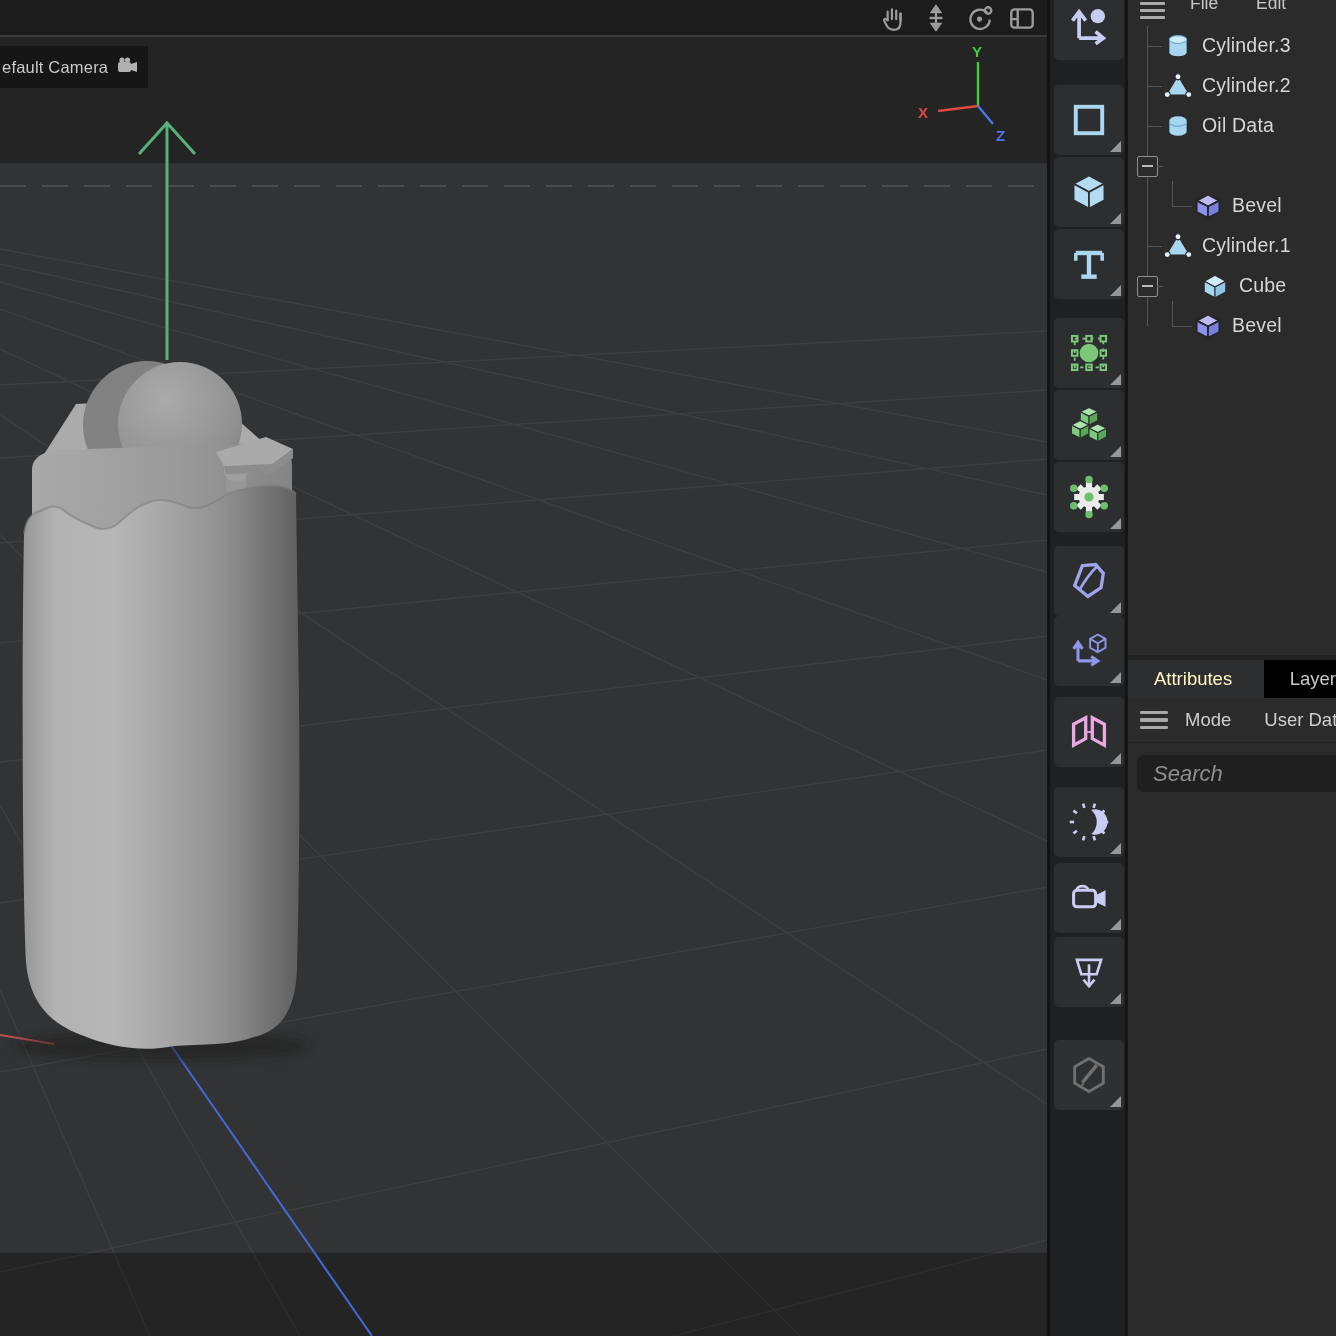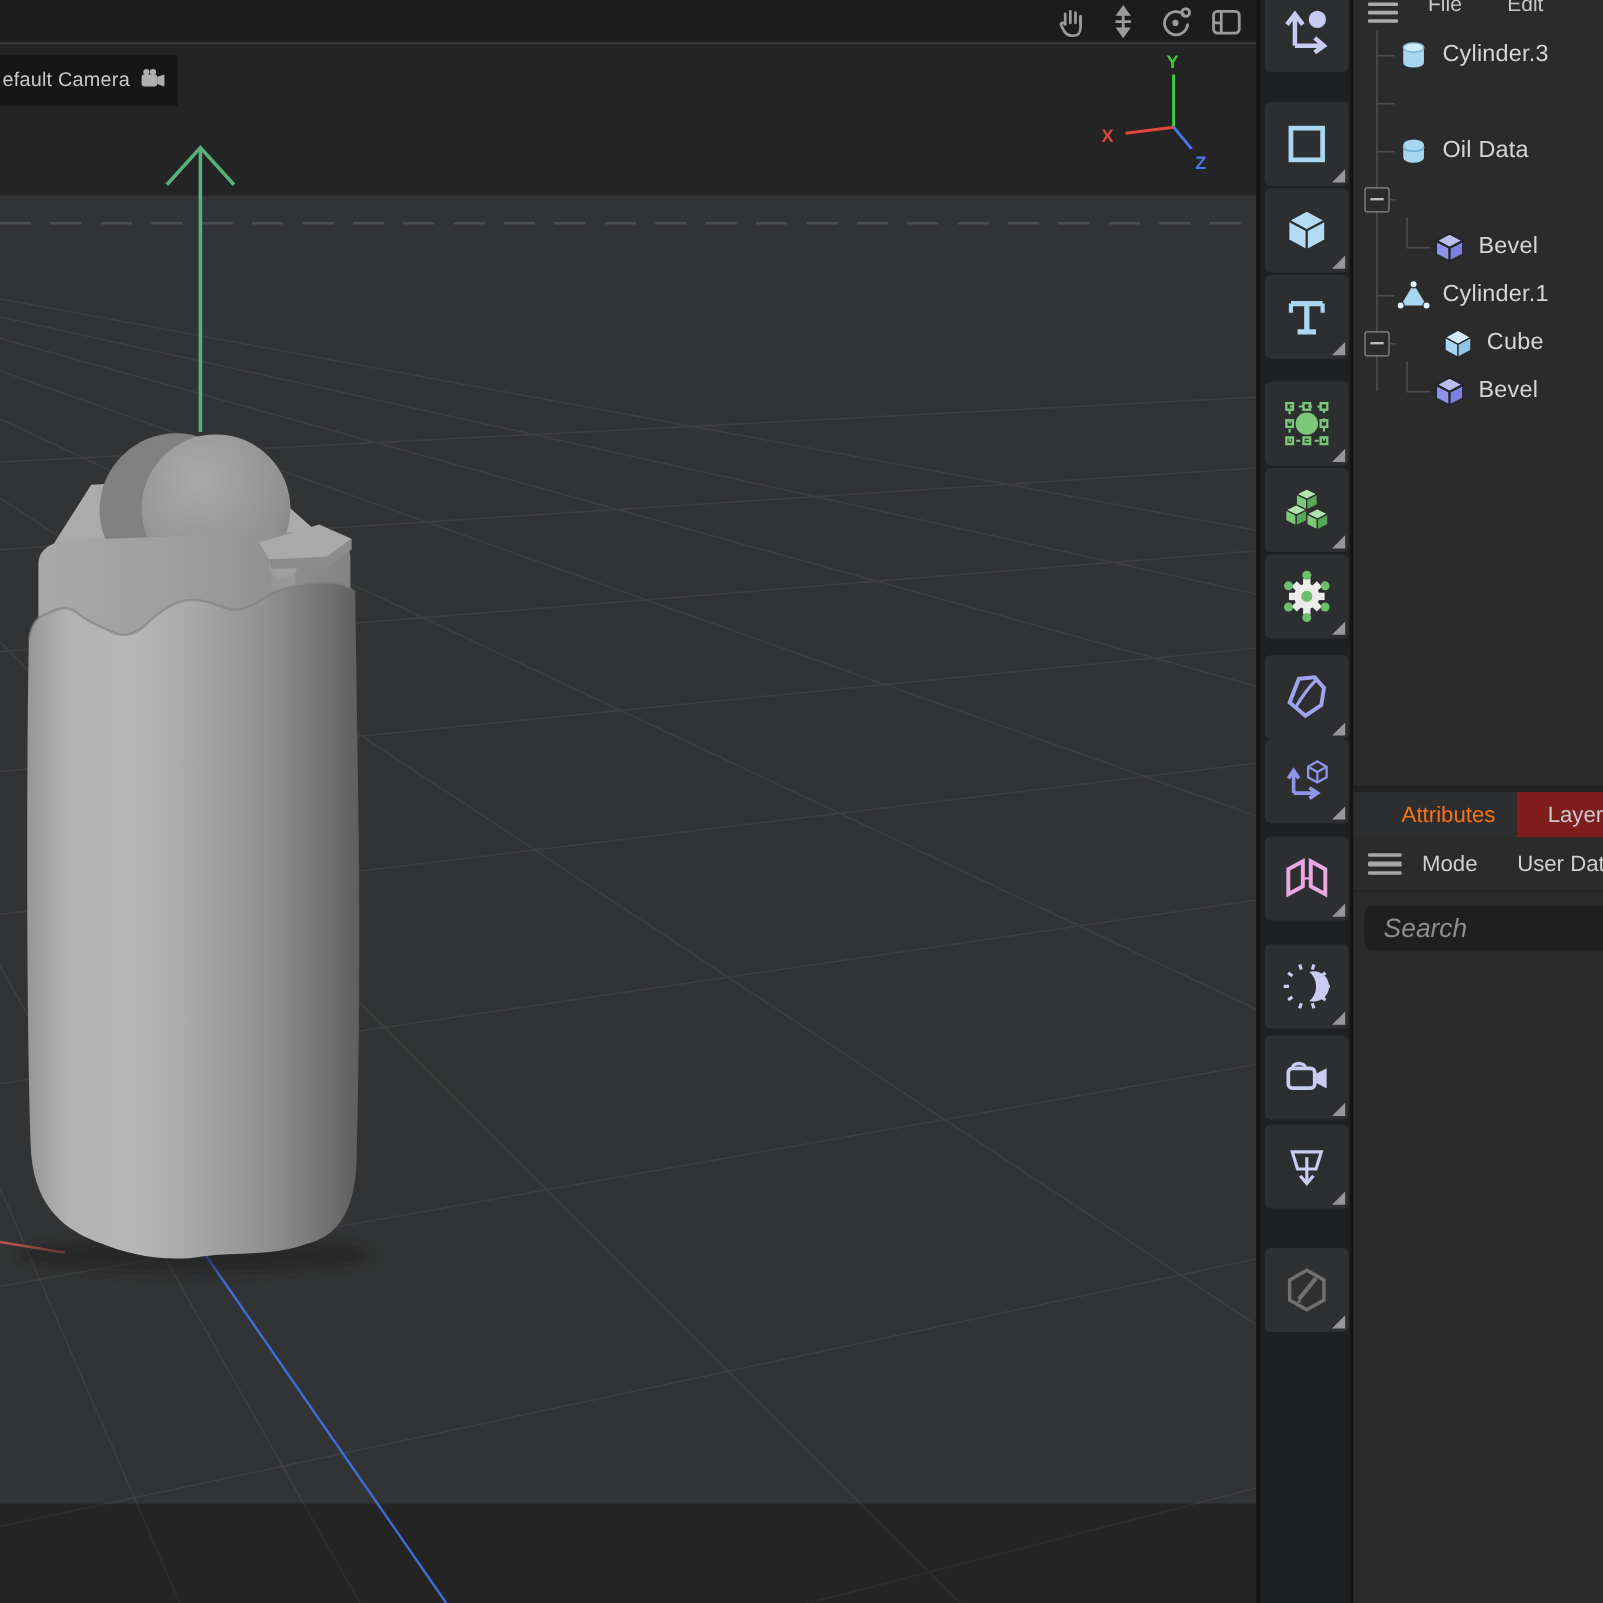--- a/index.html
+++ b/index.html
@@ -42,22 +42,22 @@
   .expander{position:absolute;width:21px;height:21px;border:1.5px solid #8f8f8f;background:#2b2b2b;
             border-radius:2px;cursor:pointer;}
   .expander::after{content:"";position:absolute;left:4px;right:4px;top:8.5px;height:1.5px;background:#bdbdbd;}
   .edit-toggle{position:absolute;left:192px;width:21px;height:21px;border-radius:4px;background:#49494c;
                top:9px;cursor:pointer;display:flex;align-items:center;justify-content:center;}
 
   .attr{position:absolute;left:0;top:655px;width:208px;height:681px;background:#2a2a2b;overflow:hidden;}
   .attr-topstrip{position:absolute;left:0;top:0;width:208px;height:5px;background:#222223;}
   .attr-tabbar{position:absolute;left:0;top:5px;width:208px;height:38px;background:#1e1f20;display:flex;}
   .attr-tab{height:38px;display:flex;align-items:center;font-size:18.5px;cursor:pointer;white-space:nowrap;}
-  .attr-tab.active{background:#2d2e2f;color:#f97316;width:152px;padding-left:40px;}
-  .attr-tab.inactive{background:#7f1d1d;color:#c9c9c9;padding-left:26px;flex:1;}
+  .attr-tab.active{background:#2d2e2f;color:#fef9c3;width:152px;padding-left:26px;}
+  .attr-tab.inactive{background:#000000;color:#c9c9c9;padding-left:26px;flex:1;}
   .attr-menurow{position:absolute;left:0;top:43px;width:208px;height:45px;background:#2b2b2c;
                 border-bottom:1px solid #222;display:flex;align-items:center;}
   .attr-burger{margin-left:12px;cursor:pointer;}
   .attr-burger div{width:28px;height:3.5px;background:#a8a8a8;margin:4px 0;border-radius:1px;}
   .attr-menu-label{font-size:18.5px;color:#cfcfcf;cursor:pointer;white-space:nowrap;}
   .attr-search{position:absolute;left:9px;top:100px;width:212px;height:37px;background:#1f1f20;
                border-radius:7px;display:flex;align-items:center;cursor:text;}
   .attr-search .ph{font-size:22px;font-style:italic;color:#8f8f8f;padding-left:16px;}
 </style>
 </head>
@@ -391,20 +391,37 @@
             </svg></div>
           <span class="label" style="left: 74px;">Cylinder.3</span>
           <div class="edit-toggle">
             <svg viewBox="0 0 21 21" width="21" height="21" fill="none" stroke="#c2c2c2" stroke-width="2.6">
               <path d="M5,16 L15,5"></path>
               <path d="M4,18 L5,16 L7,17.5 Z" fill="#c2c2c2" stroke="none"></path>
             </svg>
           </div>
         </div>
         <div class="tree-line" style="left: 19px; top: 46px; width: 15px; height: 1px;"></div>
+        <div class="om-row" style="top: 66px;">
+          <div class="om-icon" style="left: 36px;"><svg viewBox="0 0 26 26">
+              <polygon points="13,4.5 23,21 3,21" fill="#a7d6f0"></polygon>
+              <g fill="#e2f3fc" stroke="#2b2b2b" stroke-width="1">
+                <circle cx="13" cy="4.5" r="2.8"></circle>
+                <circle cx="23" cy="21" r="2.8"></circle>
+                <circle cx="3" cy="21" r="2.8"></circle>
+              </g>
+            </svg></div>
+          <span class="label" style="left: 74px;">Cylinder.2</span>
+          <div class="edit-toggle">
+            <svg viewBox="0 0 21 21" width="21" height="21" fill="none" stroke="#c2c2c2" stroke-width="2.6">
+              <path d="M5,16 L15,5"></path>
+              <path d="M4,18 L5,16 L7,17.5 Z" fill="#c2c2c2" stroke="none"></path>
+            </svg>
+          </div>
+        </div>
         <div class="tree-line" style="left: 19px; top: 86px; width: 15px; height: 1px;"></div>
         <div class="om-row" style="top: 106px;">
           <div class="om-icon" style="left: 36px;"><svg viewBox="0 0 26 26">
               <path d="M5,8 v10 a8,4 0 0 0 16,0 v-10 a8,4 0 0 0 -16,0" fill="#a7d6f0"></path>
               <path d="M5,9.5 a8,3.6 0 0 0 16,0" fill="none" stroke="#6fabd0" stroke-width="1.2"></path>
             </svg></div>
           <span class="label" style="left: 74px;">Oil Data</span>
           <div class="edit-toggle">
             <svg viewBox="0 0 21 21" width="21" height="21" fill="none" stroke="#c2c2c2" stroke-width="2.6">
               <path d="M5,16 L15,5"></path>

